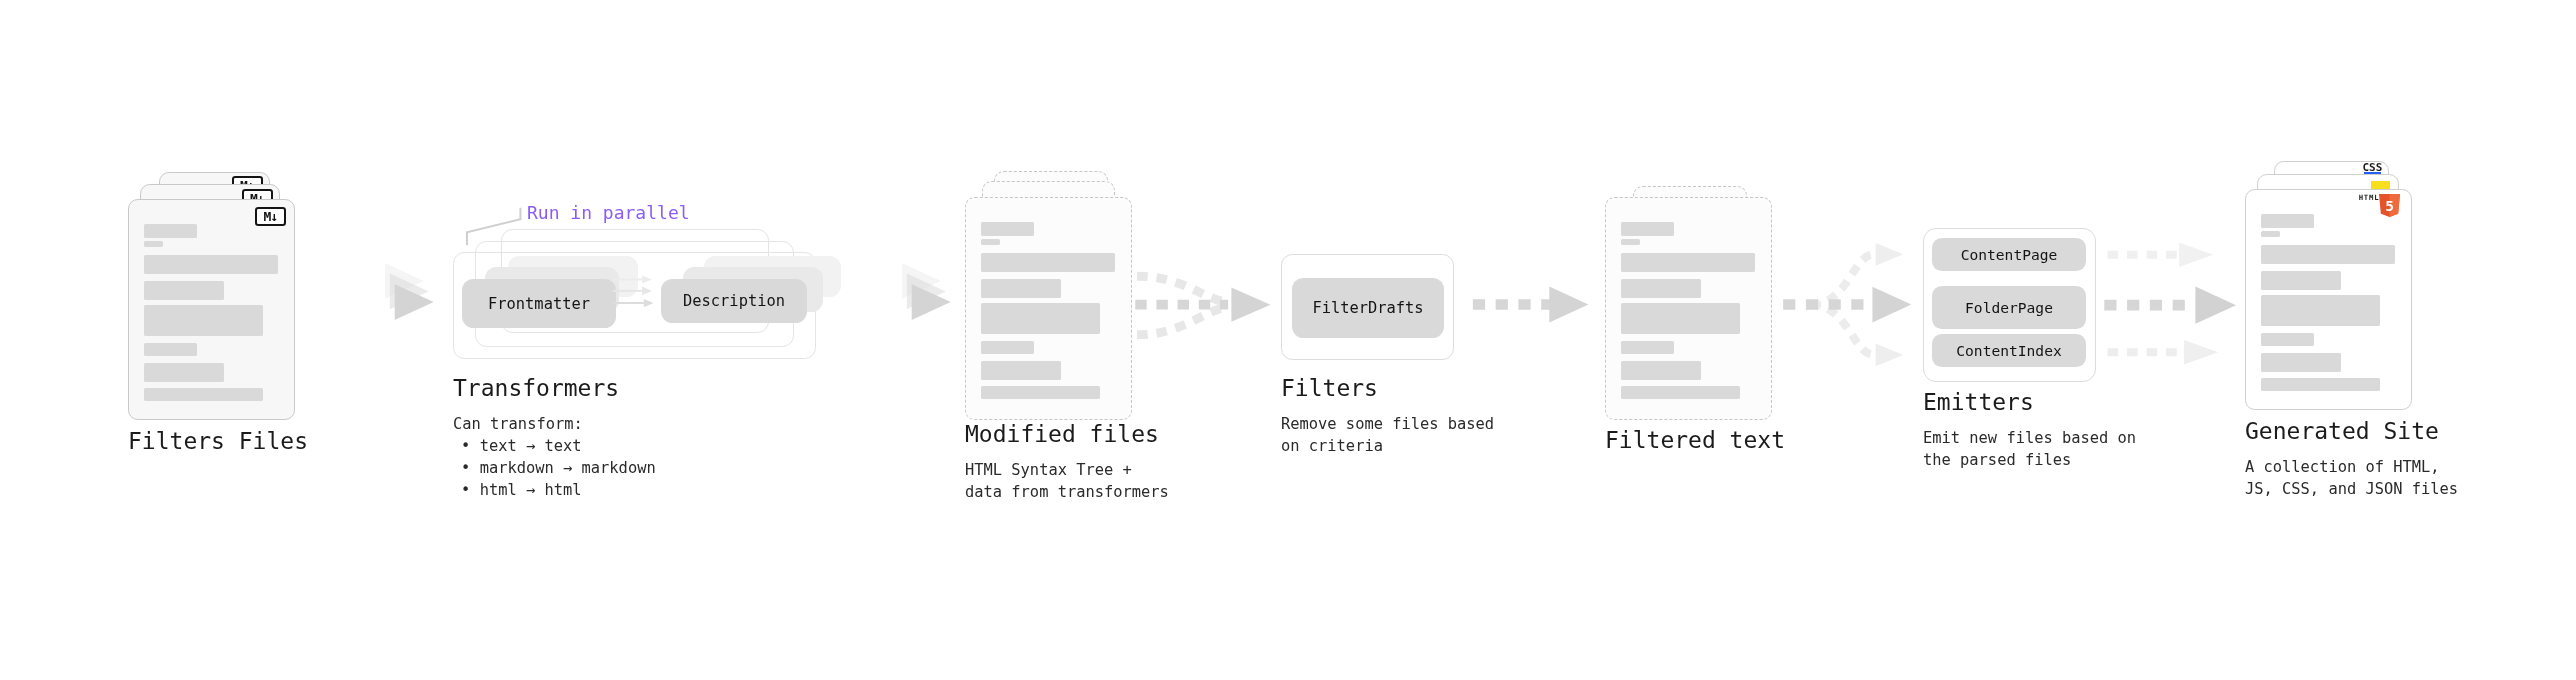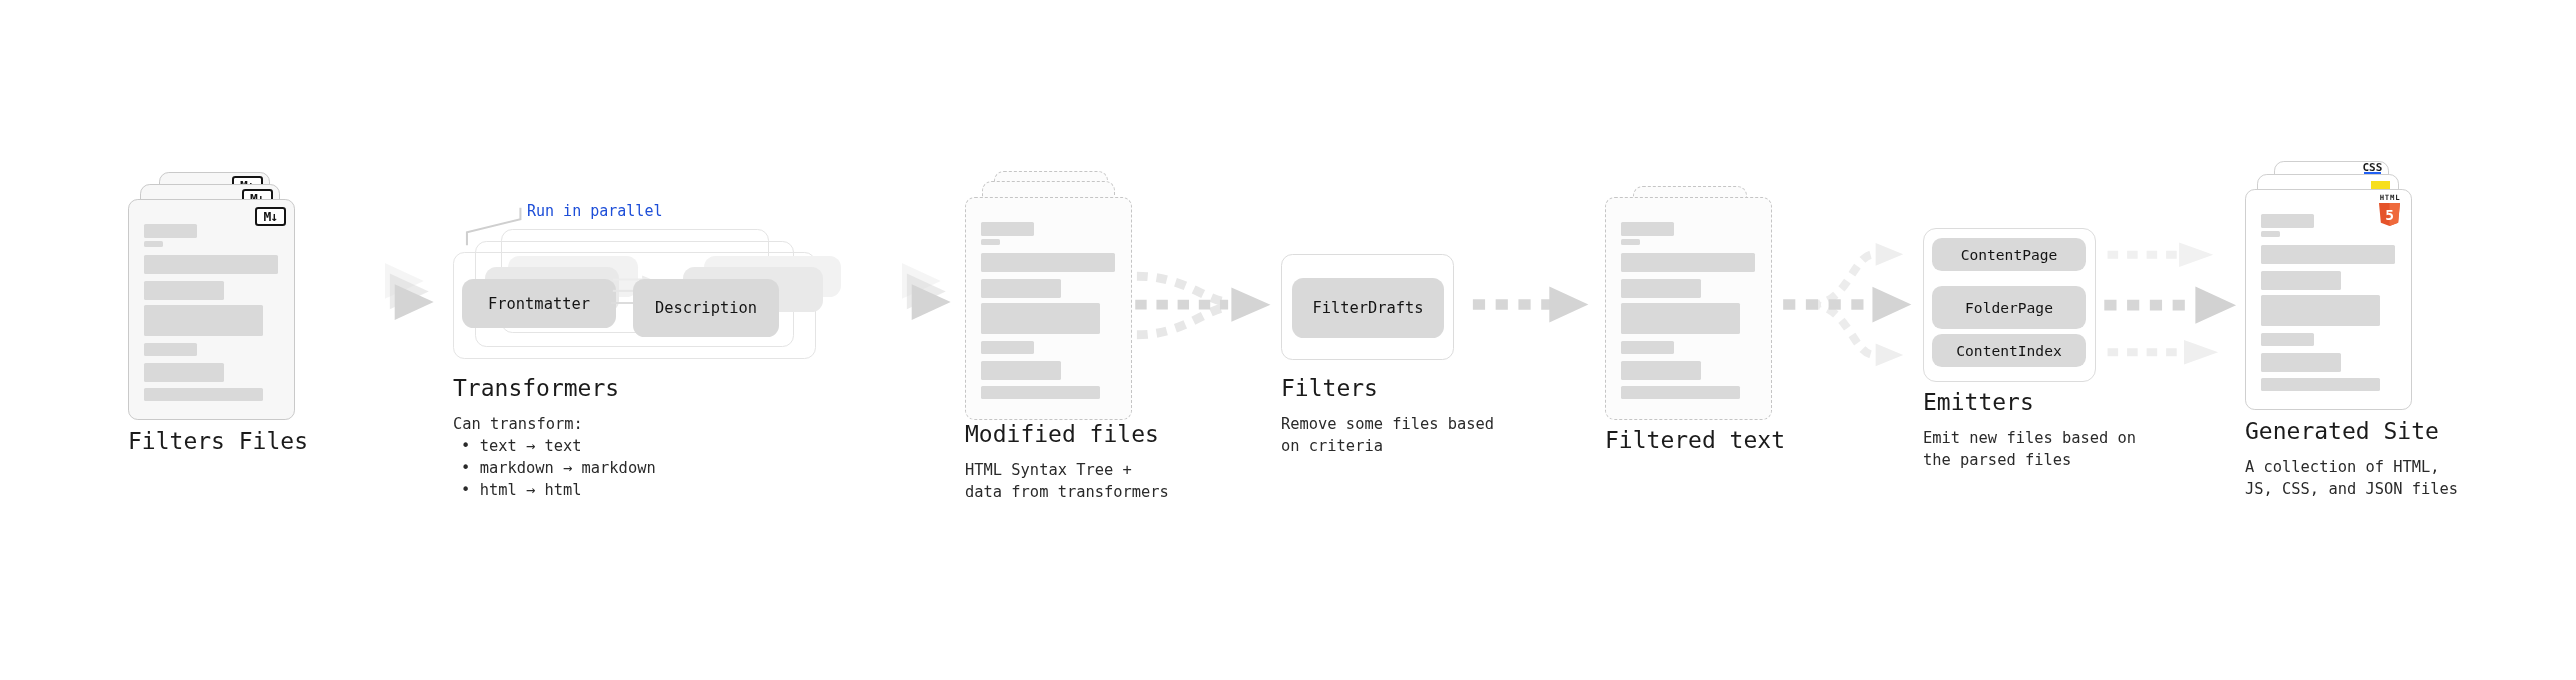--- a/index.html
+++ b/index.html
@@ -18,42 +18,42 @@
   .b3{top:31px;left:0;width:134px;height:18.7px}
   .b4{top:57px;left:0;width:80px;height:18.7px}
   .b5{top:81px;left:0;width:119px;height:31px}
   .b6{top:119px;left:0;width:53px;height:13px}
   .b7{top:139px;left:0;width:80px;height:18.7px}
   .b8{top:164px;left:0;width:119px;height:13px}
 
   
   .md-badge{position:absolute;width:31px;height:18.7px;background:#fff;border:2.4px solid #141414;border-radius:3.3px;
             display:flex;align-items:center;justify-content:center;font-size:13px;font-weight:700;color:#141414;letter-spacing:-0.8px;box-sizing:border-box}
-  .html5{position:absolute;display:flex;flex-direction:column;align-items:flex-end}
+  .html5{position:absolute;display:flex;flex-direction:row;align-items:flex-start}
   .html5-word{font-size:7.3px;font-weight:700;color:#1c1c1c;letter-spacing:0.8px;line-height:8.1px;margin-bottom:0.8px}
   .js-badge{position:absolute;width:18.7px;height:9.8px;background:#f7df1e}
   .css-badge{position:absolute;display:flex;flex-direction:column;align-items:center}
   .css-word{font-size:11px;font-weight:700;color:#1c1c1c;line-height:7.3px}
   .css-bar{width:16.3px;height:3.3px;background:#2160f3;margin-top:0.8px}
 
   
   .frame{position:absolute;border:1.6px solid #e4e4e4;border-radius:11.4px;box-sizing:border-box;background:transparent}
   .frame.solid{border-color:#dcdcdc;background:#fff}
   .plugin{position:absolute;background:#d9d9d9;border-radius:11.4px;display:flex;align-items:center;justify-content:center;
           font-size:15.4px;color:#141414;white-space:nowrap}
   .plugin.ghost1{background:#e9e9e9}
   .plugin.ghost2{background:#f2f2f2}
   .plugin.small{border-radius:9.8px;font-size:14.6px}
 
   
   .caption{position:absolute}
   .cap-title{font-size:23px;font-weight:500;color:#1b1b1b;margin:0 0 12.2px 0;white-space:nowrap}
   .cap-line{font-size:15.4px;line-height:22px;color:#2a2a2a;white-space:nowrap}
   .cap-line.indent{padding-left:8.1px}
-  .annotation{position:absolute;font-size:15px;color:#1d4ed8;white-space:nowrap}
+  .annotation{position:absolute;font-size:18px;color:#8b5cf6;white-space:nowrap}
   svg.abs{display:block}
 </style>
 </head>
 <body>
 
 <div class="stage">
 
   <svg width="0" height="0" style="position:absolute" aria-hidden="true">
     <defs>
       <linearGradient id="fadeL" x1="0" y1="0" x2="1" y2="0">
@@ -117,21 +117,21 @@
       <line x1="2" y1="8" x2="38" y2="8" stroke="#ececec" stroke-width="2.5"></line>
         <polygon points="38,3 50,8 38,13" fill="#ececec"></polygon>
       <line x1="2" y1="22" x2="38" y2="22" stroke="#e6e6e6" stroke-width="2.5"></line>
         <polygon points="38,17 50,22 38,27" fill="#e6e6e6"></polygon>
       <line x1="0" y1="37" x2="40" y2="37" stroke="#dcdcdc" stroke-width="2.5"></line>
         <polygon points="40,32 52,37 40,42" fill="#dcdcdc"></polygon>
     </svg>
 
     <div class="plugin ghost2" style="left:704px;top:256px;width:137px;height:41px"></div>
     <div class="plugin ghost1" style="left:683px;top:267px;width:140px;height:45px"></div>
-    <div class="plugin" style="left:633px;top:279px;width:146px;height:58px">Description</div>
+    <div class="plugin" style="left:661px;top:279px;width:146px;height:44px">Description</div>
 
     <div class="caption" style="left:453px;top:375px">
       <div class="cap-title">Transformers</div>
       <div class="cap-line">Can transform:</div>
       <div class="cap-line indent">• text → text</div>
       <div class="cap-line indent">• markdown → markdown</div>
       <div class="cap-line indent">• html → html</div>
     </div>
   </div>
 

